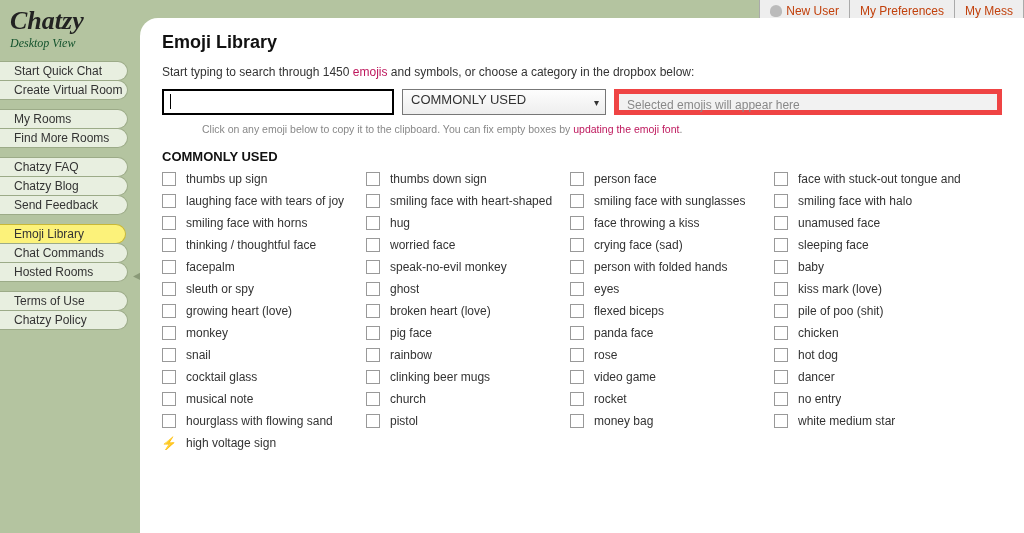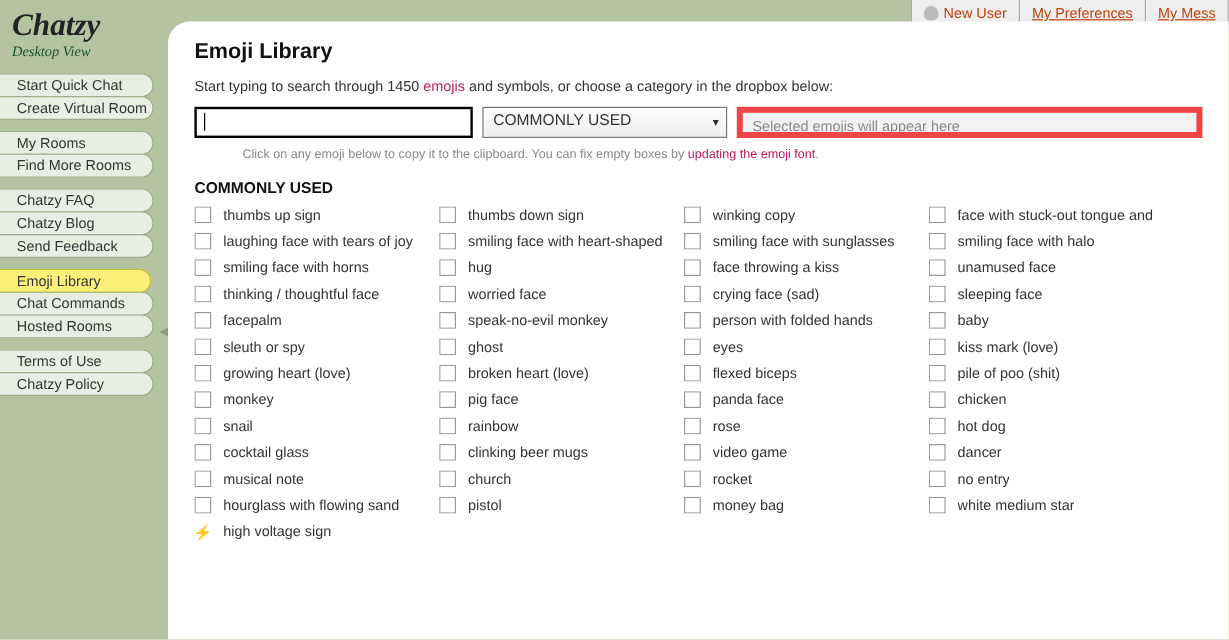--- a/index.html
+++ b/index.html
@@ -25,21 +25,21 @@
     border: 1px solid #aaa;
     border-top: none;
     padding: 4px 10px;
     font-size: 12px;
     color: #c2410c;
     cursor: pointer;
     display: flex;
     align-items: center;
     gap: 4px;
   }
-  .topbar .btn + .btn { border-left: none; text-decoration: underline; }
+  .topbar .btn + .btn { border-left: none; }
   .user-icon {
     width: 12px; height: 12px;
     border-radius: 50% 50% 40% 40%;
     background: #bbb;
     position: relative;
     display: inline-block;
   }
   .sidebar {
     position: absolute;
     left: 0; top: 0;
@@ -270,21 +270,21 @@
       <div class="emoji-item">
         <span class="emoji-box"></span>
         <span class="emoji-label">thumbs up sign</span>
       </div>
       <div class="emoji-item">
         <span class="emoji-box"></span>
         <span class="emoji-label">thumbs down sign</span>
       </div>
       <div class="emoji-item">
         <span class="emoji-box"></span>
-        <span class="emoji-label">winking copy</span>
+        <span class="emoji-label">person face</span>
       </div>
       <div class="emoji-item">
         <span class="emoji-box"></span>
         <span class="emoji-label">face with stuck-out tongue and</span>
       </div>
       <div class="emoji-item">
         <span class="emoji-box"></span>
         <span class="emoji-label">laughing face with tears of joy</span>
       </div>
       <div class="emoji-item">

